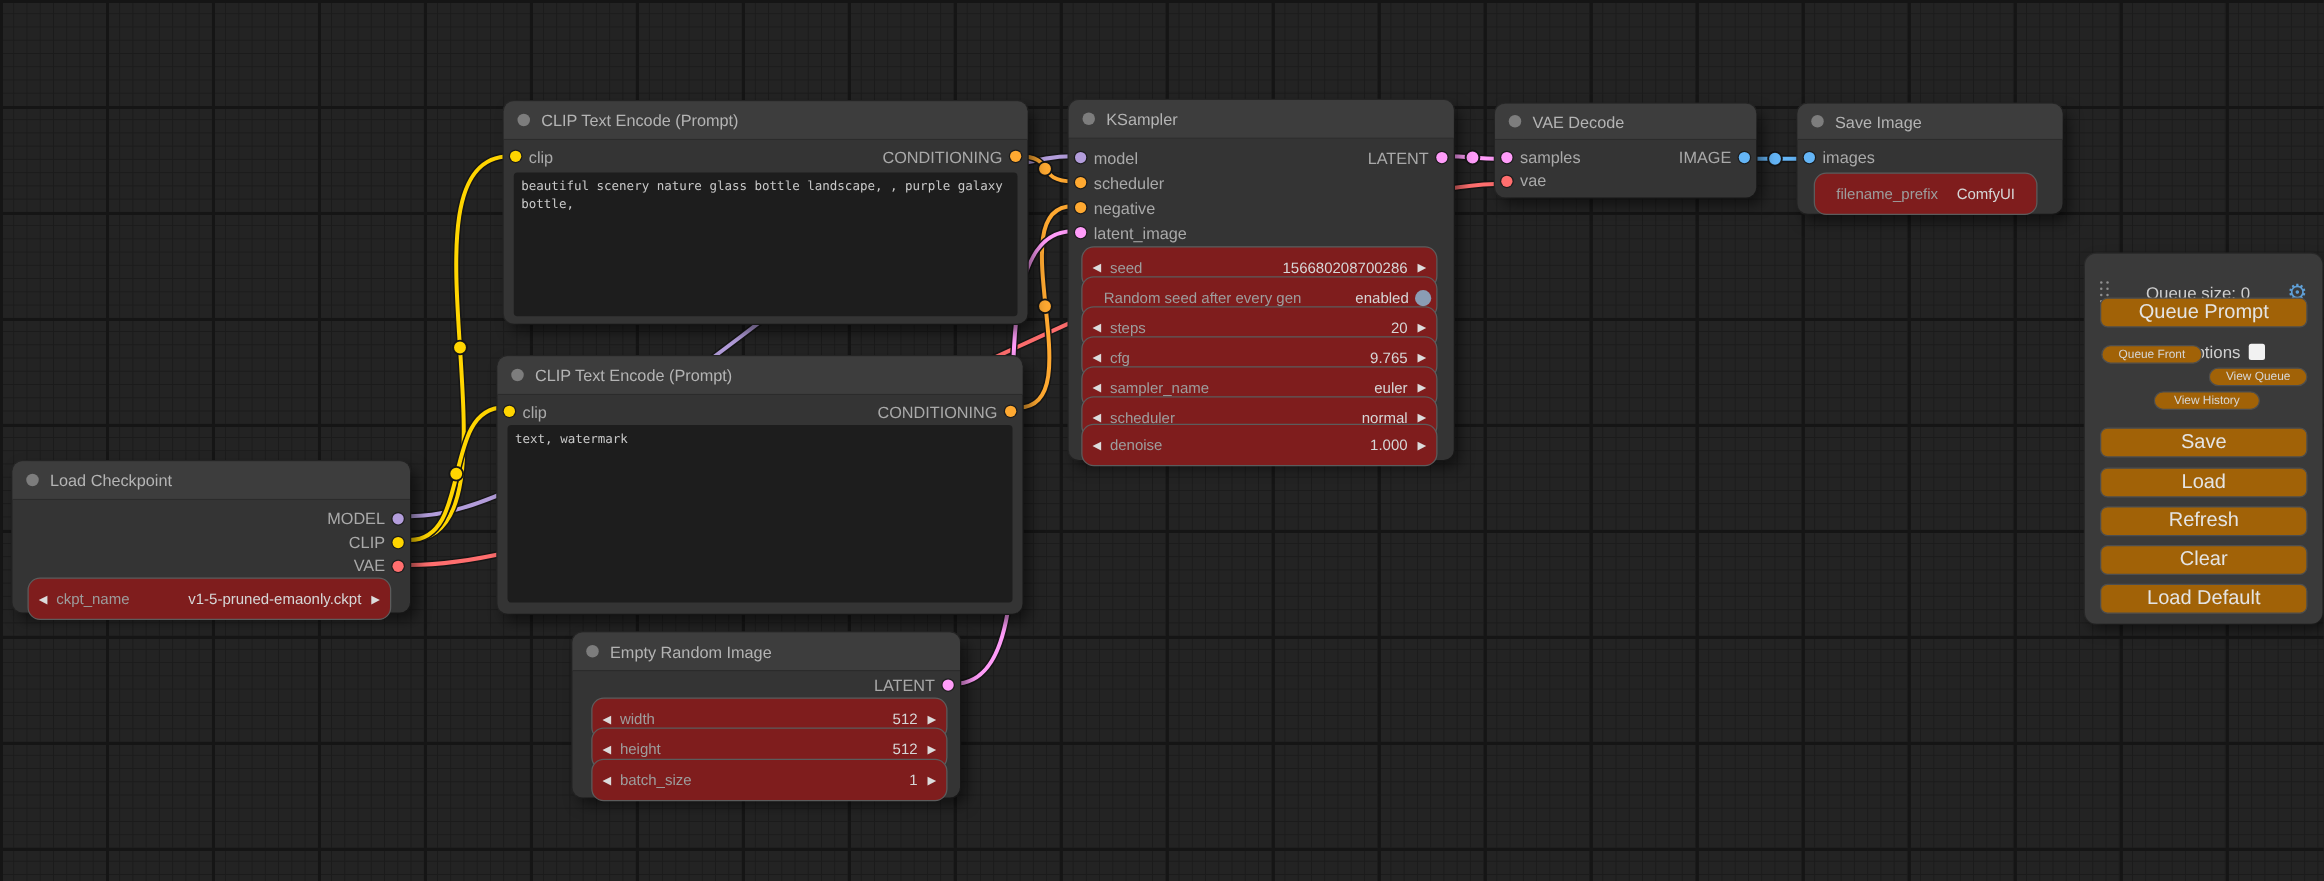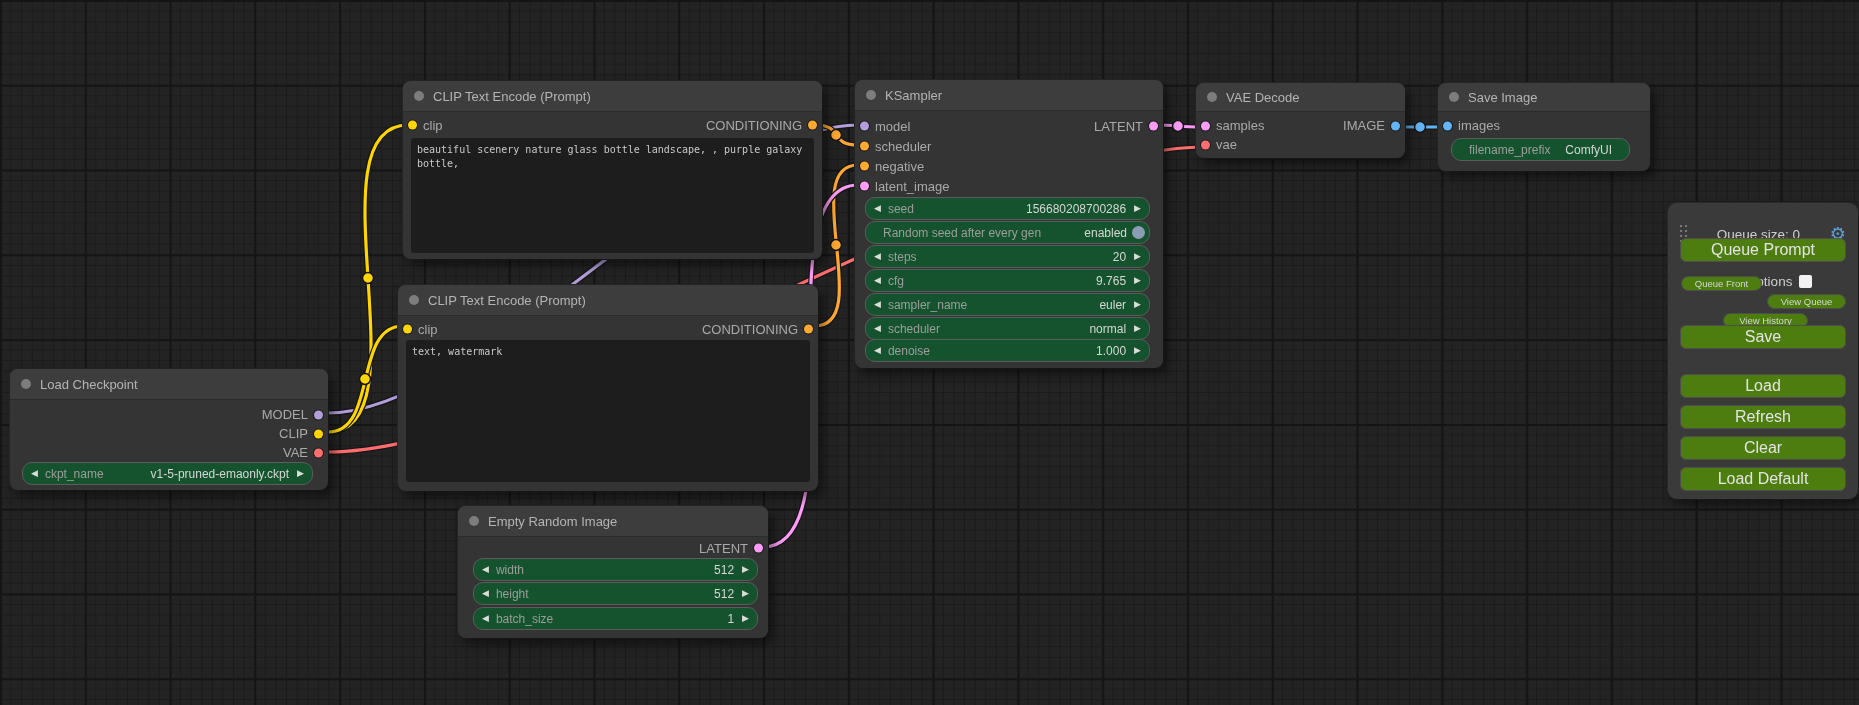--- a/index.html
+++ b/index.html
@@ -25,40 +25,40 @@
   .tdot{width:10px;height:10px;border-radius:50%;background:#7d7d7d;flex:none;}
   .prow{position:relative;height:20px;display:flex;align-items:center;
     padding:0 20px;color:#a9a9a9;font-size:13px;white-space:nowrap;}
   .plabel{pointer-events:none;}
   .pout{margin-left:auto;}
   .pdot{position:absolute;width:9px;height:9px;border-radius:50%;top:50%;
     transform:translateY(-50%);box-shadow:0 0 0 1px rgba(0,0,0,.45);}
   .pdot.in{left:5px;} .pdot.out{right:5px;}
   .c-model{background:#B39DDB;} .c-clip{background:#FFD500;} .c-vae{background:#FF6E6E;}
   .c-cond{background:#FFA931;} .c-latent{background:#FF9CF9;} .c-image{background:#64B5F6;}
-  .widget{position:absolute;height:23px;background:#14532d;border:1px solid #5c5c5c;
+  .widget{position:absolute;height:34px;background:#7f1d1d;border:1px solid #5c5c5c;
     border-radius:10px;display:flex;align-items:center;font-size:12px;color:#9d9d9d;
     padding:0 8px;box-sizing:border-box;white-space:nowrap;}
   .arrow{color:#dcdcdc;font-size:9px;line-height:1;}
   .wlabel{margin-left:7px;}
   .wvalue{margin-left:auto;margin-right:8px;color:#d6d6d6;}
   .toggle{width:13px;height:13px;border-radius:50%;background:#8a9db4;flex:none;margin-right:-4px;}
   .tarea{position:absolute;left:8px;right:8px;background:#1d1d1d;border-radius:3px;
     color:#c9c9c9;font-family:"DejaVu Sans Mono",monospace;font-size:10px;
     line-height:14px;padding:5px 6px;box-sizing:border-box;white-space:pre-wrap;overflow:hidden;}
   
   .qpanel{position:absolute;left:1668px;top:203px;width:190px;height:296px;z-index:3;
     background:#3a3a3a;border-radius:9px;box-shadow:4px 5px 10px rgba(0,0,0,.5), 0 0 0 1px #2c2c2c;}
   .qheader{position:absolute;left:0;right:0;top:20px;height:22px;display:flex;
     align-items:center;padding:0 12px;color:#cfcfcf;font-size:13.5px;}
   .qsize{flex:1;text-align:center;}
   .dots8{width:7px;height:18px;position:relative;flex:none;}
   .dots8 i{position:absolute;width:2px;height:2px;border-radius:50%;background:#8f8f8f;}
   .gear{color:#5f9fd6;font-size:18px;line-height:1;flex:none;}
-  .qbtn{position:absolute;background:#4d7c0f;border:1px solid #4e4e4e;border-radius:6px;
+  .qbtn{position:absolute;background:#a16207;border:1px solid #4e4e4e;border-radius:6px;
     color:#e4e4e4;display:flex;align-items:center;justify-content:center;box-sizing:border-box;}
   .qbig{left:12px;right:12px;height:24px;font-size:16px;}
   .qsmall{height:15px;font-size:9.5px;border-radius:8px;color:#d6d6d6;}
   .xrow{position:absolute;left:0;right:0;top:70px;height:16px;display:flex;
     align-items:center;justify-content:center;gap:7px;color:#cfcfcf;font-size:13.5px;}
   .checkbox{width:13px;height:13px;background:#f2f2f2;border-radius:2px;}
 </style>
 </head>
 <body>
 
@@ -306,20 +306,20 @@
       <span class="gear">⚙</span>
     </div>
     <div class="qbtn qbig" style="top:35px;">Queue Prompt</div>
     <div class="xrow">
       <span>Extra options</span>
       <span class="checkbox"></span>
     </div>
     <div class="qbtn qsmall" style="left:13px;width:81px;top:73px;">Queue Front</div>
     <div class="qbtn qsmall" style="left:99px;width:79px;top:91px;">View Queue</div>
     <div class="qbtn qsmall" style="left:55px;width:85px;top:110px;">View History</div>
-    <div class="qbtn qbig" style="top:122px;">Save</div>
+    <div class="qbtn qbig" style="top:139px;">Save</div>
     <div class="qbtn qbig" style="top:171px;">Load</div>
     <div class="qbtn qbig" style="top:202px;">Refresh</div>
     <div class="qbtn qbig" style="top:233px;">Clear</div>
     <div class="qbtn qbig" style="top:264px;">Load Default</div>
   </div>
 
 </div>
 
 </body></html>

